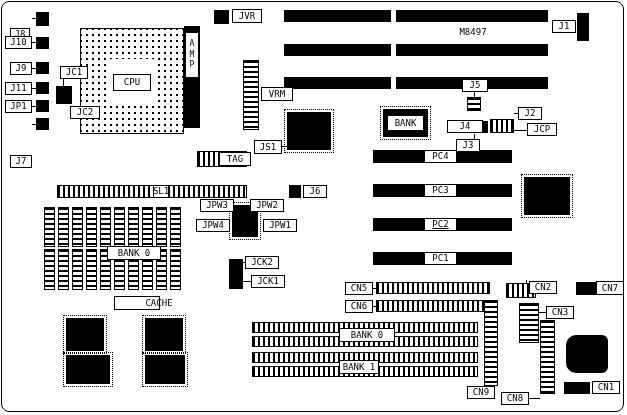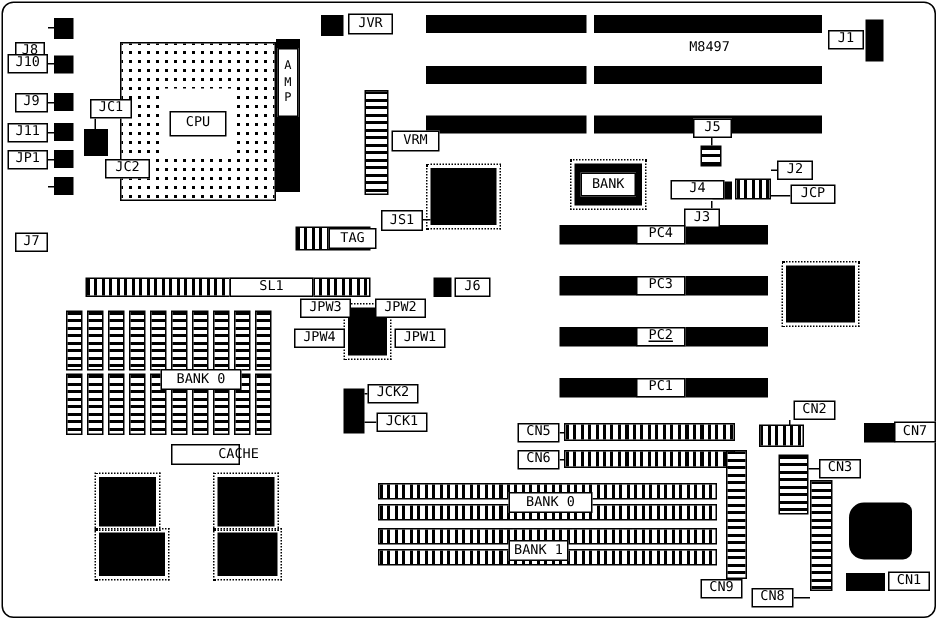--- a/index.html
+++ b/index.html
@@ -147,33 +147,33 @@
       <div class="el label" style="left: 518px; top: 107px; width: 24px; height: 13px;">J2</div>
       <div class="el label" style="left: 527px; top: 123px; width: 30px; height: 13px;">JCP</div>
       <div class="el label" style="left: 456px; top: 139px; width: 24px; height: 13px;">J3</div>
       <div class="el label" style="left: 387px; top: 115px; width: 37px; height: 16px;">BANK</div>
       <div class="el label" style="left: 424px; top: 150px; width: 33px; height: 13px;">PC4</div>
       <div class="el label" style="left: 424px; top: 184px; width: 33px; height: 13px;">PC3</div>
       <div class="el label" style="left: 424px; top: 218px; width: 33px; height: 13px; text-decoration: underline;">PC2</div>
       <div class="el label" style="left: 424px; top: 252px; width: 33px; height: 13px;">PC1</div>
       <div class="el label" style="left: 254px; top: 140px; width: 28px; height: 14px;">JS1</div>
       <div class="el label" style="left: 219px; top: 152px; width: 32px; height: 14px;">TAG</div>
-      <div class="el label" style="left: 153px; top: 185px; width: 56px; height: 13px;">SL1</div>
+      <div class="el label" style="left: 153px; top: 185px; width: 16px; height: 13px;">SL1</div>
       <div class="el label" style="left: 303px; top: 185px; width: 24px; height: 13px;">J6</div>
       <div class="el label" style="left: 200px; top: 199px; width: 34px; height: 13px;">JPW3</div>
       <div class="el label" style="left: 250px; top: 199px; width: 34px; height: 13px;">JPW2</div>
       <div class="el label" style="left: 196px; top: 219px; width: 34px; height: 13px;">JPW4</div>
       <div class="el label" style="left: 263px; top: 219px; width: 34px; height: 13px;">JPW1</div>
       <div class="el label" style="left: 107px; top: 246px; width: 54px; height: 14px;">BANK 0</div>
       <div class="el label" style="left: 245px; top: 256px; width: 34px; height: 13px;">JCK2</div>
       <div class="el label" style="left: 251px; top: 275px; width: 34px; height: 13px;">JCK1</div>
       <div class="el label" style="left: 114px; top: 296px; width: 46px; height: 14px; padding-left: 44px;">CACHE</div>
       <div class="el label" style="left: 345px; top: 282px; width: 28px; height: 13px;">CN5</div>
       <div class="el label" style="left: 345px; top: 300px; width: 28px; height: 13px;">CN6</div>
-      <div class="el label" style="left: 529px; top: 267px; width: 28px; height: 13px; text-align: right;">CN2</div>
+      <div class="el label" style="left: 529px; top: 281px; width: 28px; height: 13px; text-align: right;">CN2</div>
       <div class="el label" style="left: 596px; top: 281px; width: 28px; height: 14px;">CN7</div>
       <div class="el label" style="left: 546px; top: 306px; width: 28px; height: 13px;">CN3</div>
       <div class="el label" style="left: 467px; top: 386px; width: 28px; height: 13px;">CN9</div>
       <div class="el label" style="left: 501px; top: 392px; width: 28px; height: 13px;">CN8</div>
       <div class="el label" style="left: 592px; top: 381px; width: 28px; height: 13px;">CN1</div>
       <div class="el label" style="left: 339px; top: 328px; width: 56px; height: 14px;">BANK 0</div>
       <div class="el label" style="left: 339px; top: 360px; width: 40px; height: 14px;">BANK 1</div>
     </div>
 </div>
 

